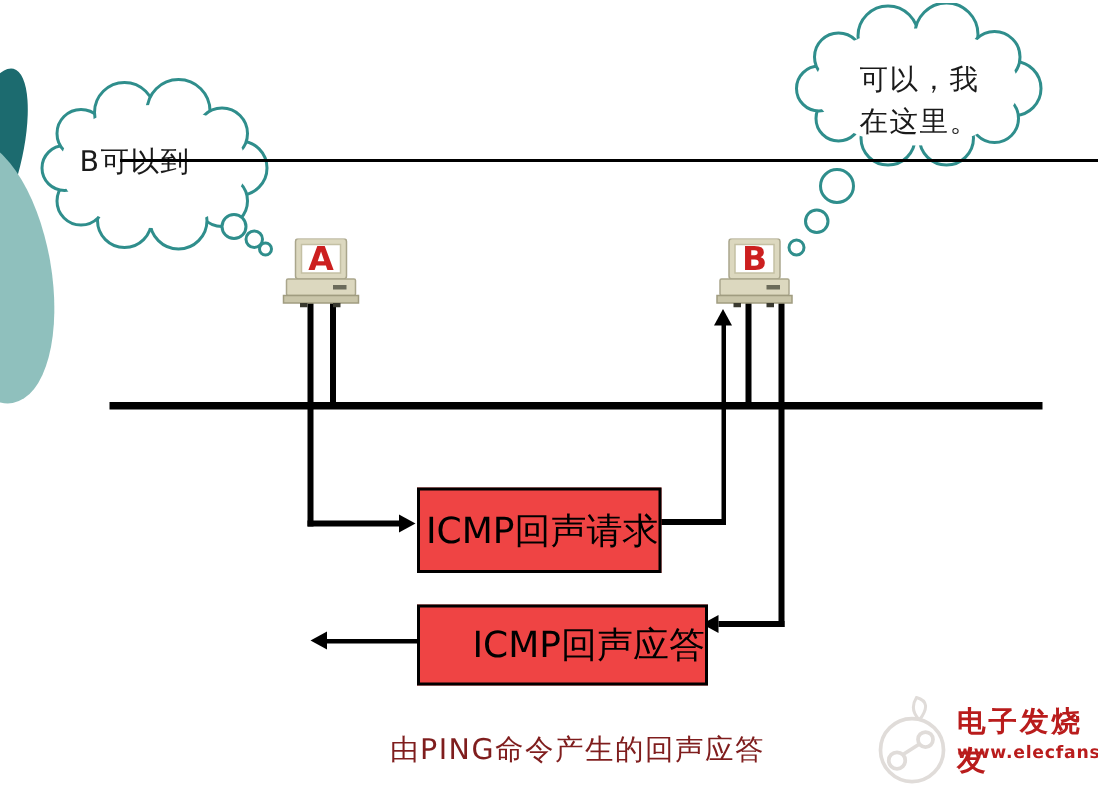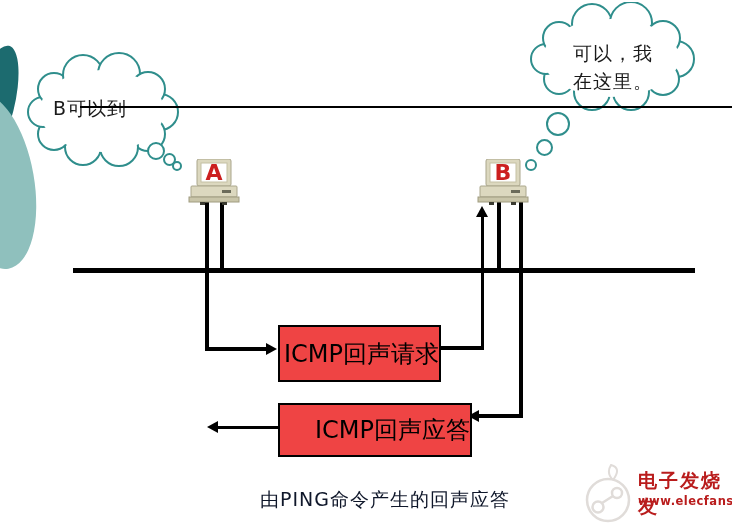--- a/index.html
+++ b/index.html
@@ -36,21 +36,21 @@
     font-size:24px;color:#000;white-space:nowrap;
   }
   
   .arr{position:absolute;width:0;height:0;}
   .arr-right{border-top:6px solid transparent;border-bottom:6px solid transparent;border-left:11px solid #000;}
   .arr-left{border-top:6px solid transparent;border-bottom:6px solid transparent;border-right:11px solid #000;}
   .arr-up{border-left:6px solid transparent;border-right:6px solid transparent;border-bottom:11px solid #000;}
   
   .caption{
     position:absolute;left:240px;top:487px;width:290px;text-align:center;
-    font-size:19px;color:#0f172a;letter-spacing:1px;
+    font-size:19px;color:#7f1d1d;letter-spacing:1px;
   }
   
   .watermark{position:absolute;left:582px;top:460px;width:150px;height:68px;color:#b91c1c;}
   .wm-brand{position:absolute;left:56px;top:8px;font-size:19px;font-weight:bold;letter-spacing:2px;}
   .wm-site{position:absolute;left:56px;top:34px;font-size:11.5px;font-weight:bold;letter-spacing:.5px;}
 </style>
 </head>
 <body>
 
 <div class="stage">

